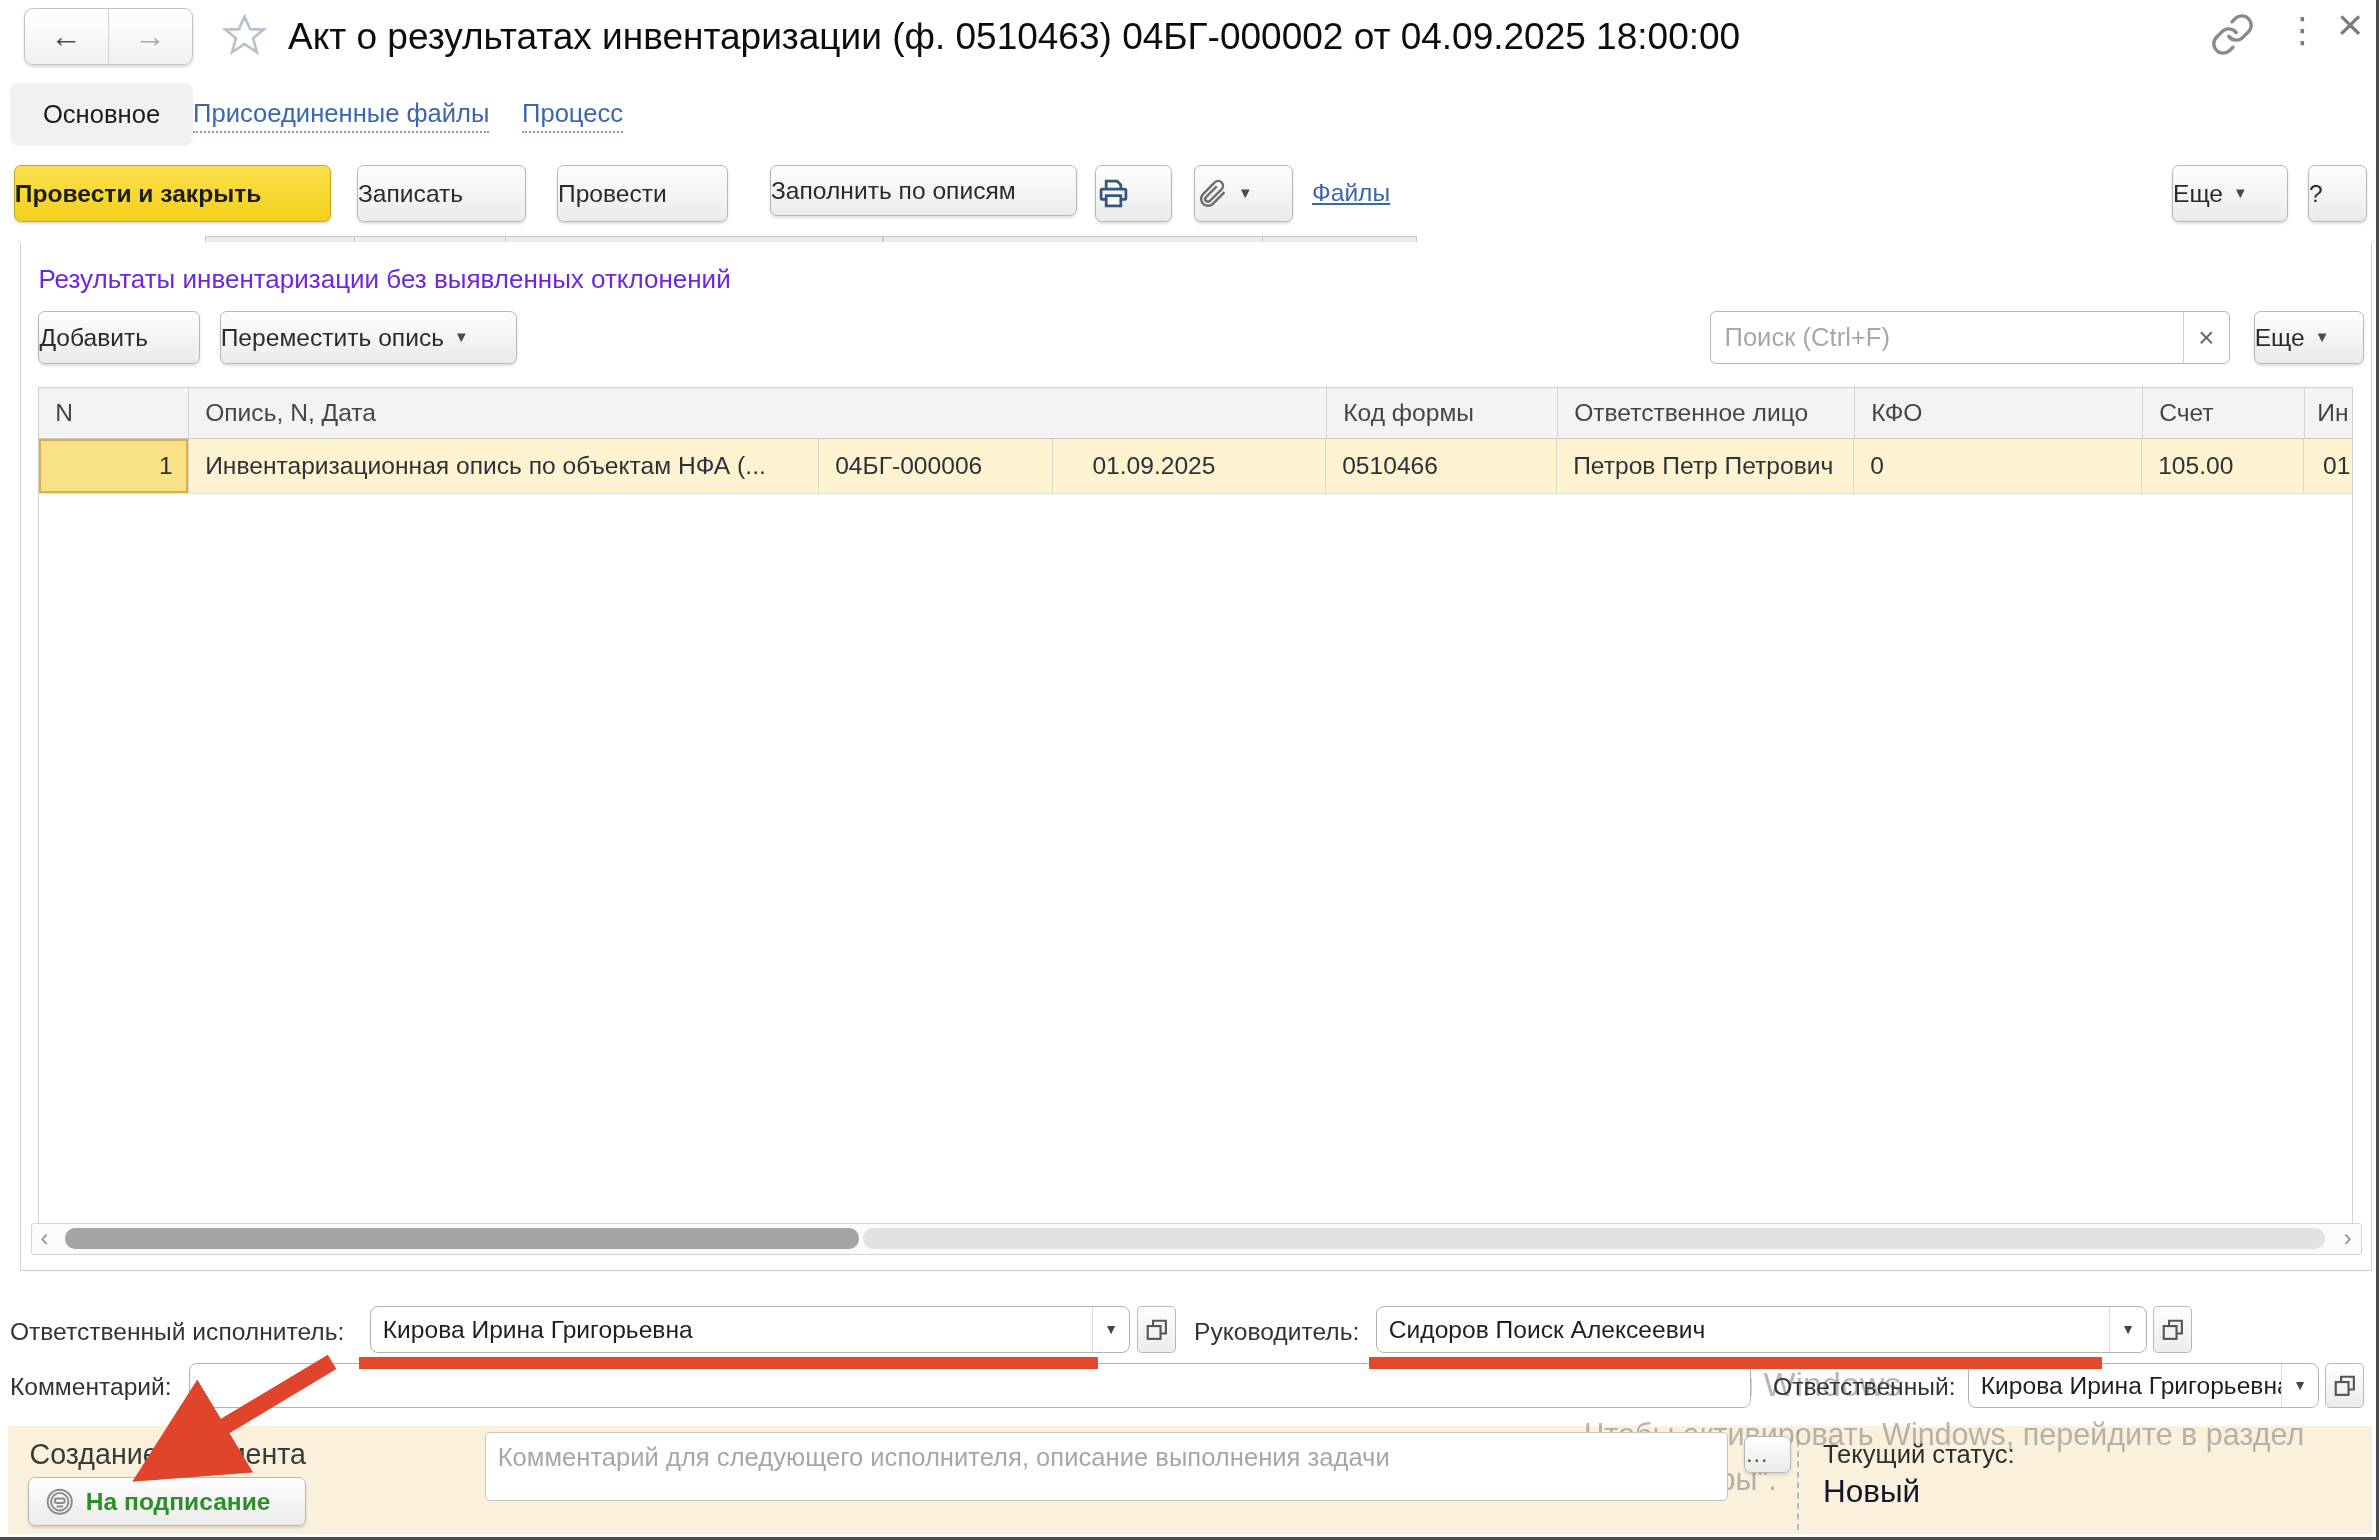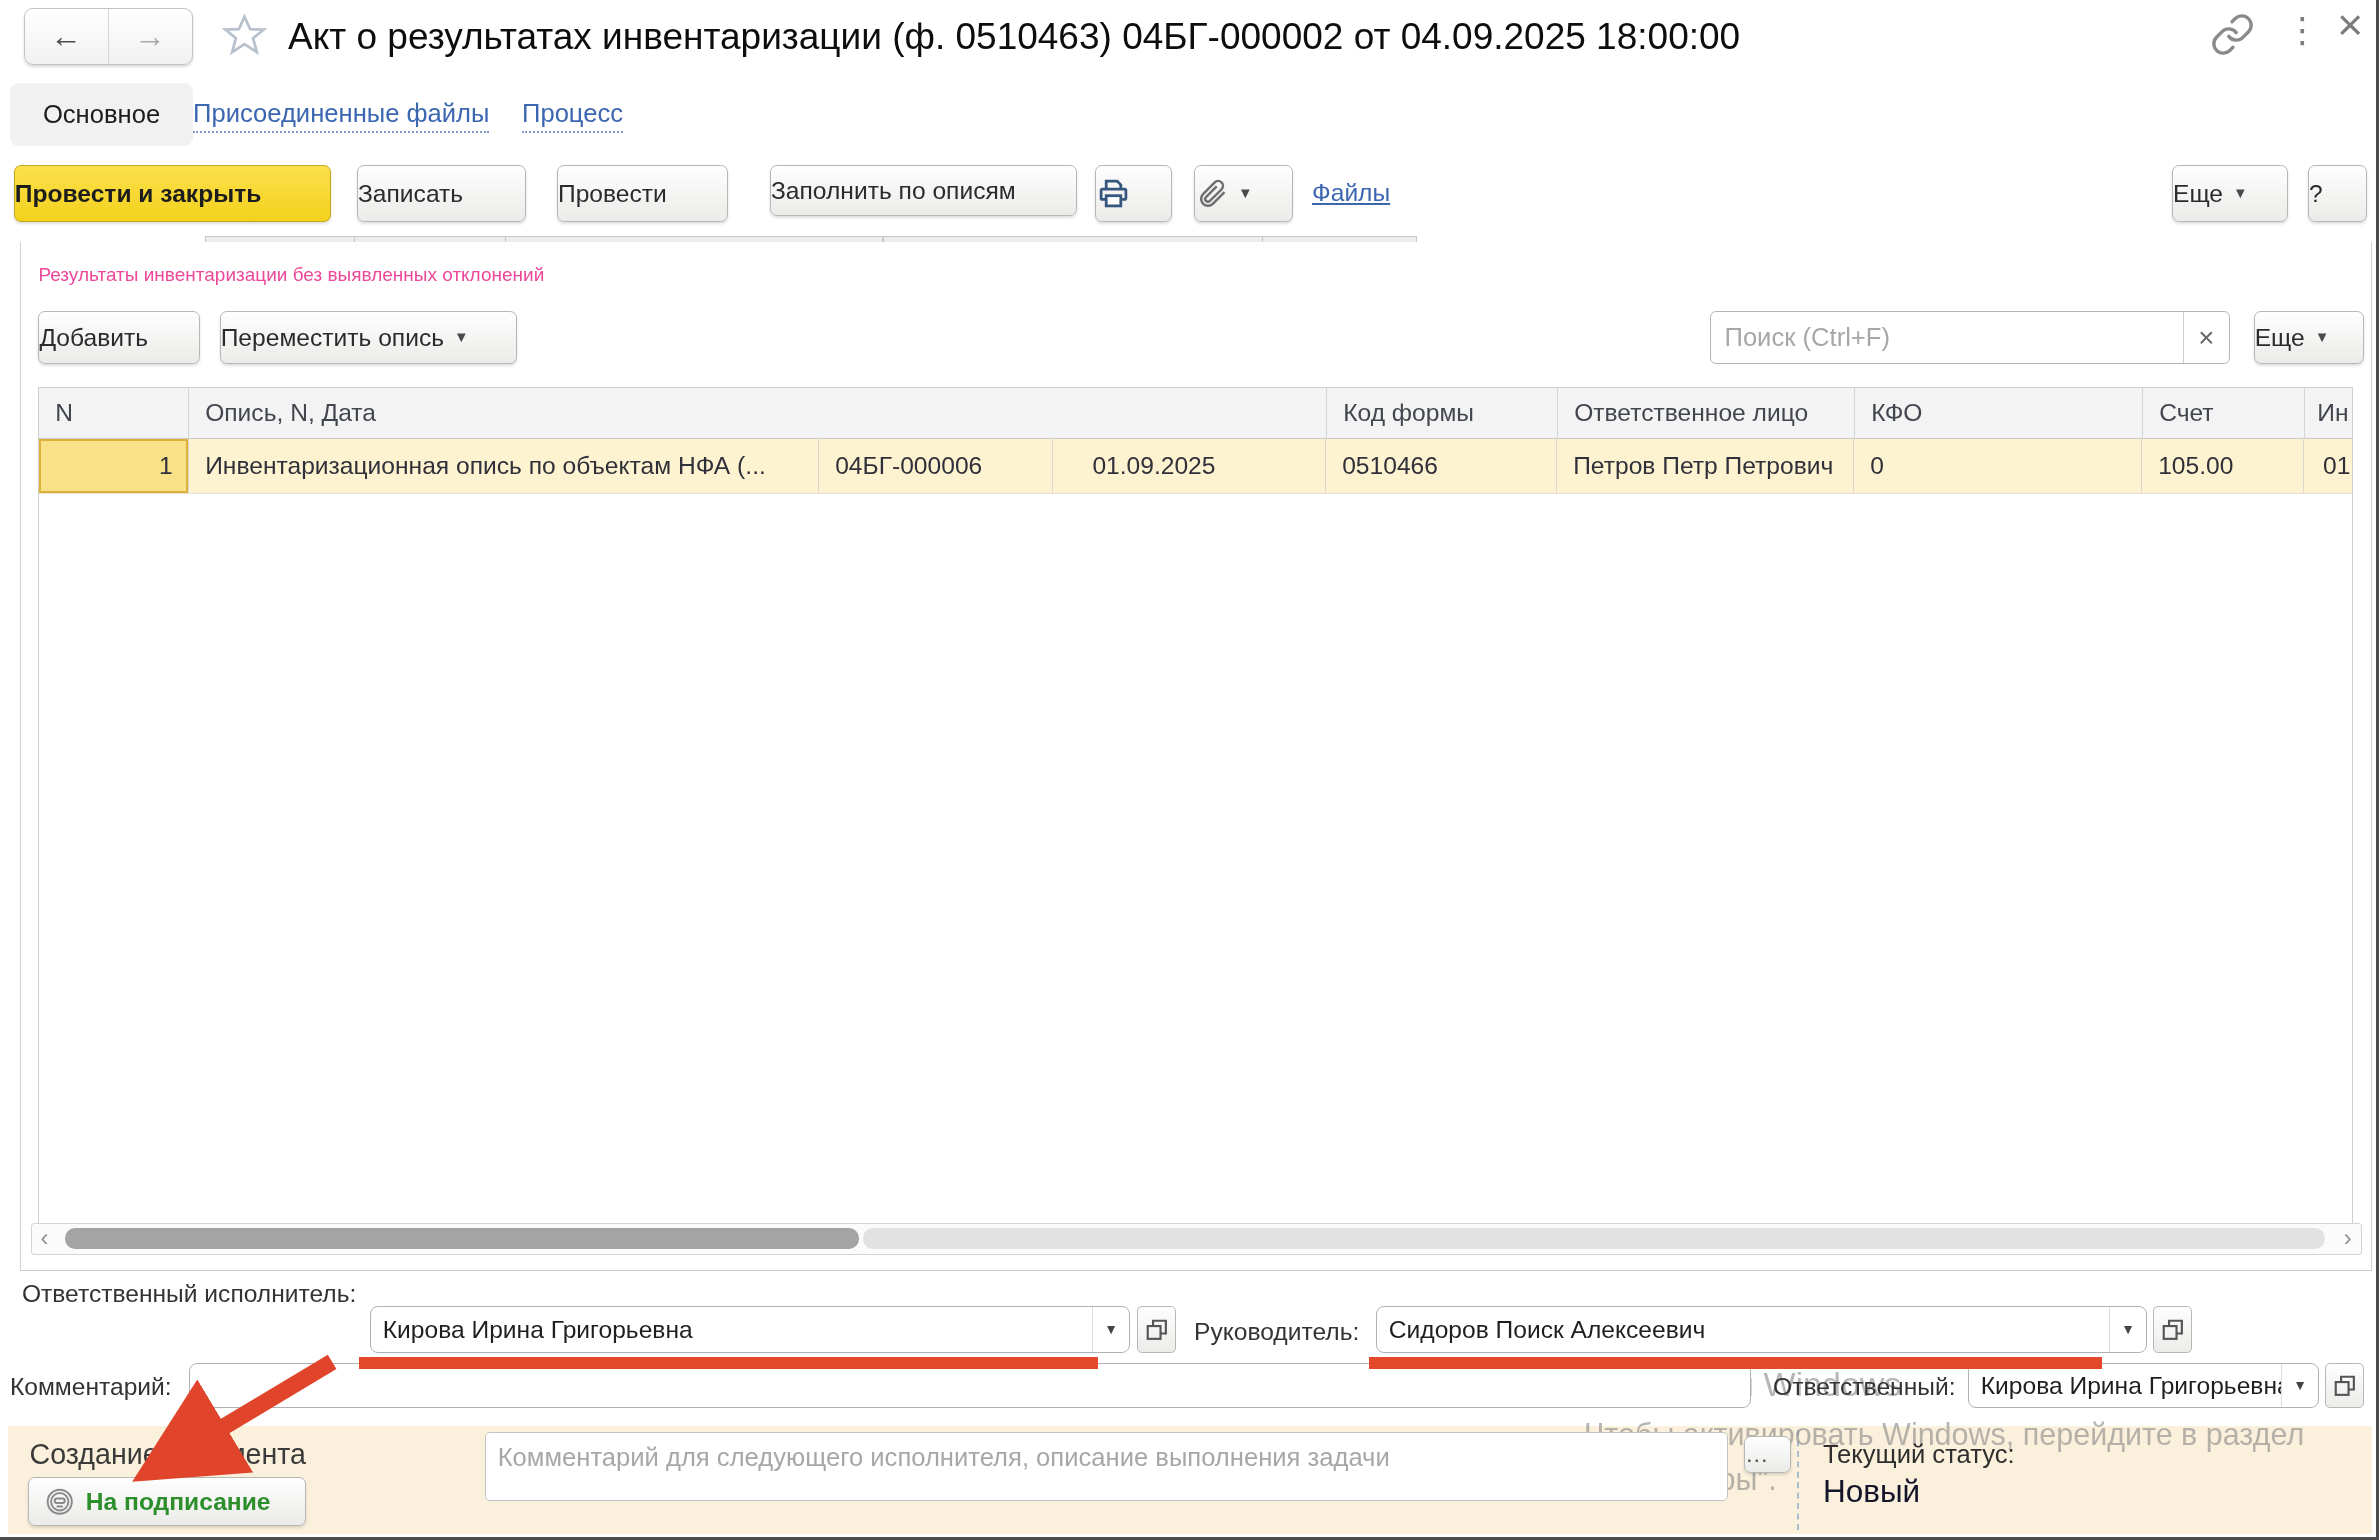--- a/index.html
+++ b/index.html
@@ -141,21 +141,21 @@
   <div class="abs" style="left:205px;top:236px;width:1212px;height:12.8px;">
     <div class="tabseg" style="left:0;width:150px;"></div>
     <div class="tabseg" style="left:149px;width:153px;"></div>
     <div class="tabseg" style="left:300px;width:378px;"></div>
     <div class="tabseg" style="left:678px;width:380px;"></div>
     <div class="tabseg" style="left:1057px;width:155px;"></div>
   </div>
 
   <div class="panelbox">
 
-    <div class="abs" style="left:17.7px;top:21.7px;font-size:19px;color:#ec4899;white-space:nowrap;">Результаты инвентаризации без выявленных отклонений</div>
+    <div class="abs" style="left:17.7px;top:21.7px;font-size:26px;color:#6d28d9;white-space:nowrap;">Результаты инвентаризации без выявленных отклонений</div>
 
     <div class="btn" style="left:17.7px;top:69px;width:162px;height:53px;">
       <span>Добавить</span>
     </div>
     <div class="btn" style="left:199px;top:69px;width:297px;height:53px;">
       <span>Переместить опись</span>
       <span class="arrow">▼</span>
     </div>
 
     <div class="abs" style="left:1689px;top:69px;width:520px;height:53px;border:1px solid #b5b5b5;border-radius:5.9px;background:#fff;display:flex;align-items:stretch;overflow:hidden;">
@@ -191,21 +191,21 @@
     </div>
 
     <div class="hscroll" style="left:9.9px;top:981px;width:2329px;height:29.6px;">
       <div class="harrow" style="left:0;">‹</div>
       <div class="hthumb" style="left:33px;width:794px;"></div>
       <div class="htrack" style="left:831px;width:1462px;"></div>
       <div class="harrow" style="right:0;">›</div>
     </div>
   </div>
 
-  <div class="lbl" style="left:9.9px;top:1280px;margin-left:12px;">Ответственный исполнитель:</div>
+  <div class="lbl" style="left:9.9px;top:1318px;">Ответственный исполнитель:</div>
   <div class="field" style="left:370px;top:1306px;width:760px;">
     <div class="val">Кирова Ирина Григорьевна</div>
     <div class="caret">▼</div>
   </div>
   <div class="openbtn" style="left:1137px;top:1306px;">
     <span style="display:flex;">
       <svg width="25.6" height="25.6" viewBox="0 0 24 24" fill="none" stroke="#555" stroke-width="2">
           <rect x="3.5" y="8.5" width="12" height="12"></rect>
           <path d="M8.5 8.5 V3.5 H20.5 V15.5 H15.5"></path>
         </svg>

